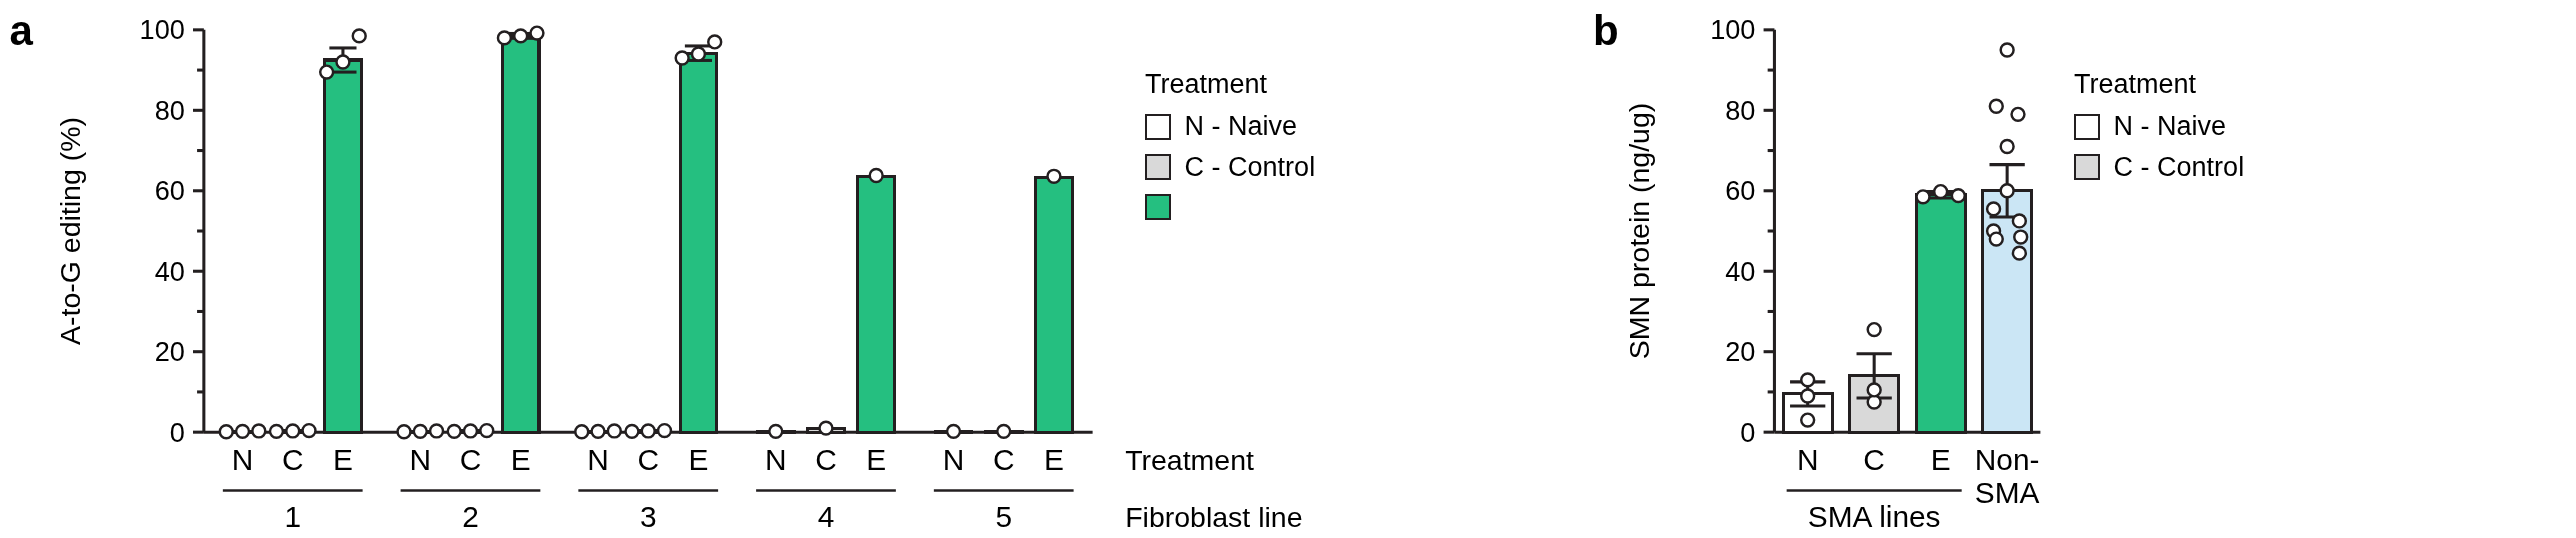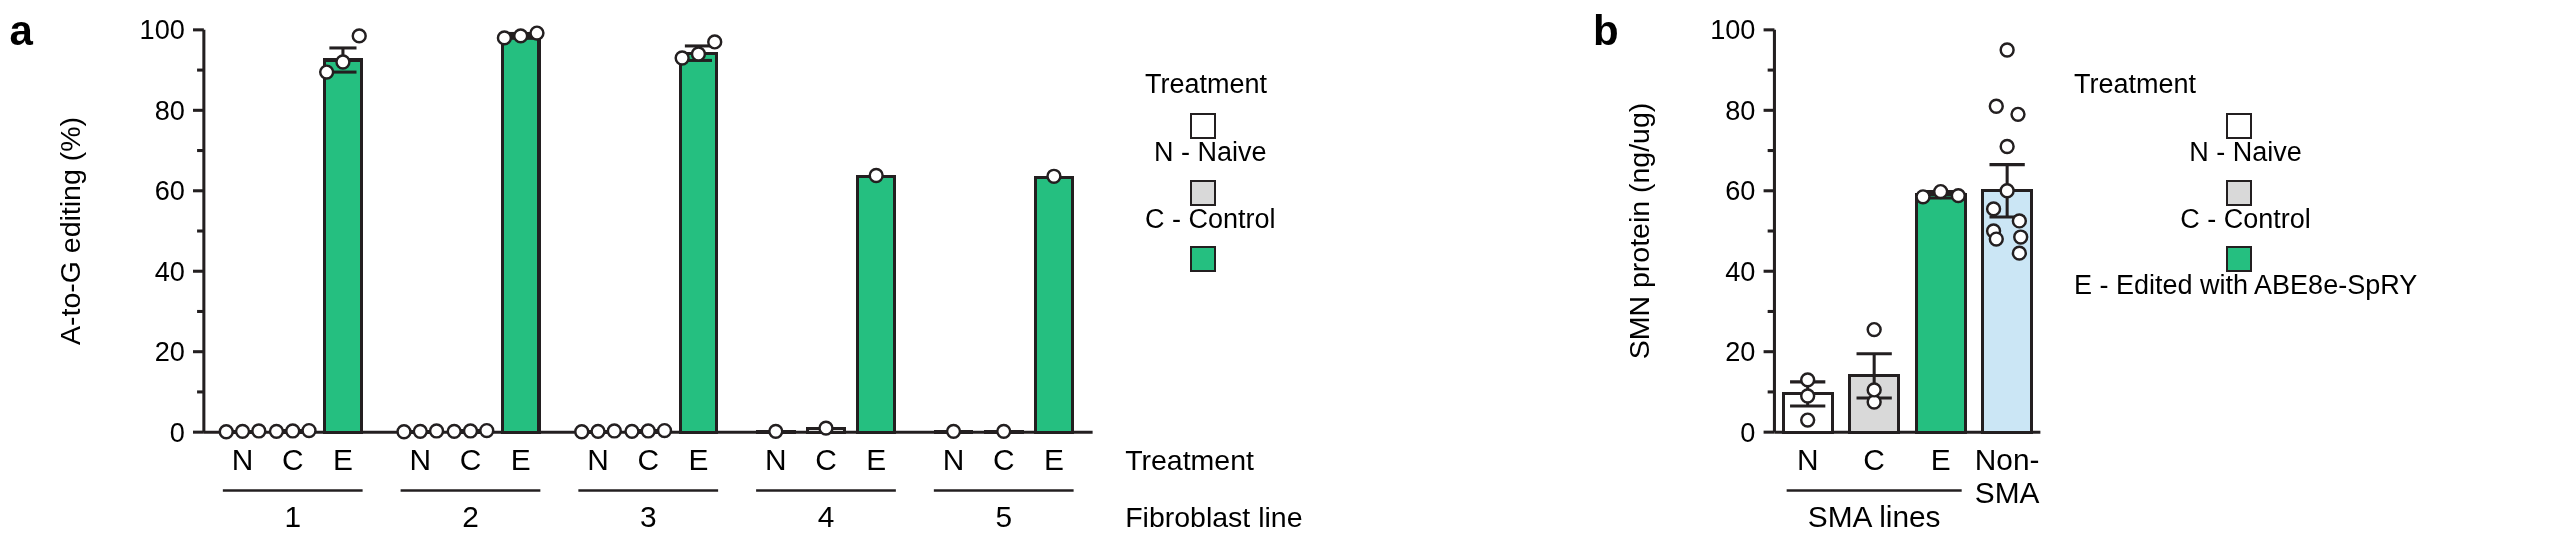--- a/index.html
+++ b/index.html
@@ -4,21 +4,21 @@
 <style>
   html,body{margin:0;padding:0;background:#ffffff;}
   body{width:2576px;height:538px;font-family:"Liberation Sans",sans-serif;color:#000;overflow:hidden;}
   #figure{position:relative;width:2576px;height:538px;background:#fff;}
   .panel-letter{position:absolute;font-weight:bold;font-size:42px;line-height:1;font-family:"Liberation Sans",sans-serif;}
   #panel-a-letter{left:9.5px;top:9.5px;}
   #panel-b-letter{left:1593px;top:9.5px;}
   .plot-svg{position:absolute;top:0;left:0;}
   .legend{position:absolute;font-family:"Liberation Sans",sans-serif;font-size:27px;line-height:1;}
   .legend-title{font-size:27px;margin-bottom:15px;white-space:nowrap;}
-  .legend-row{display:flex;align-items:center;margin-bottom:13.6px;white-space:nowrap;flex-direction:column;}
+  .legend-row{display:flex;align-items:center;margin-bottom:13.6px;white-space:nowrap;}
   .swatch{width:26px;height:26px;border:2.7px solid #231f20;box-sizing:border-box;margin-right:13.6px;flex:0 0 auto;}
   .legend-label{font-size:27px;}
   #legend-a{left:1145px;top:71px;}
   #legend-b{left:2074px;top:71px;}
 </style>
 </head>
 <body>
 
 <div id="figure">
 
@@ -213,20 +213,16 @@
   <div class="legend" id="legend-b">
     <div class="legend-title">Treatment</div>
     <div class="legend-row">
       <span class="swatch" style="background:#ffffff"></span>
       <span class="legend-label">N - Naive</span>
     </div>
     <div class="legend-row">
       <span class="swatch" style="background:#d9d9d9"></span>
       <span class="legend-label">C - Control</span>
     </div>
-    <div class="legend-row">
-      <span class="swatch" style="background:#25bf80"></span>
-      <span class="legend-label">E - Edited with ABE8e-SpRY</span>
-    </div>
   </div>
 
 </div>
 
 
 </body></html>

